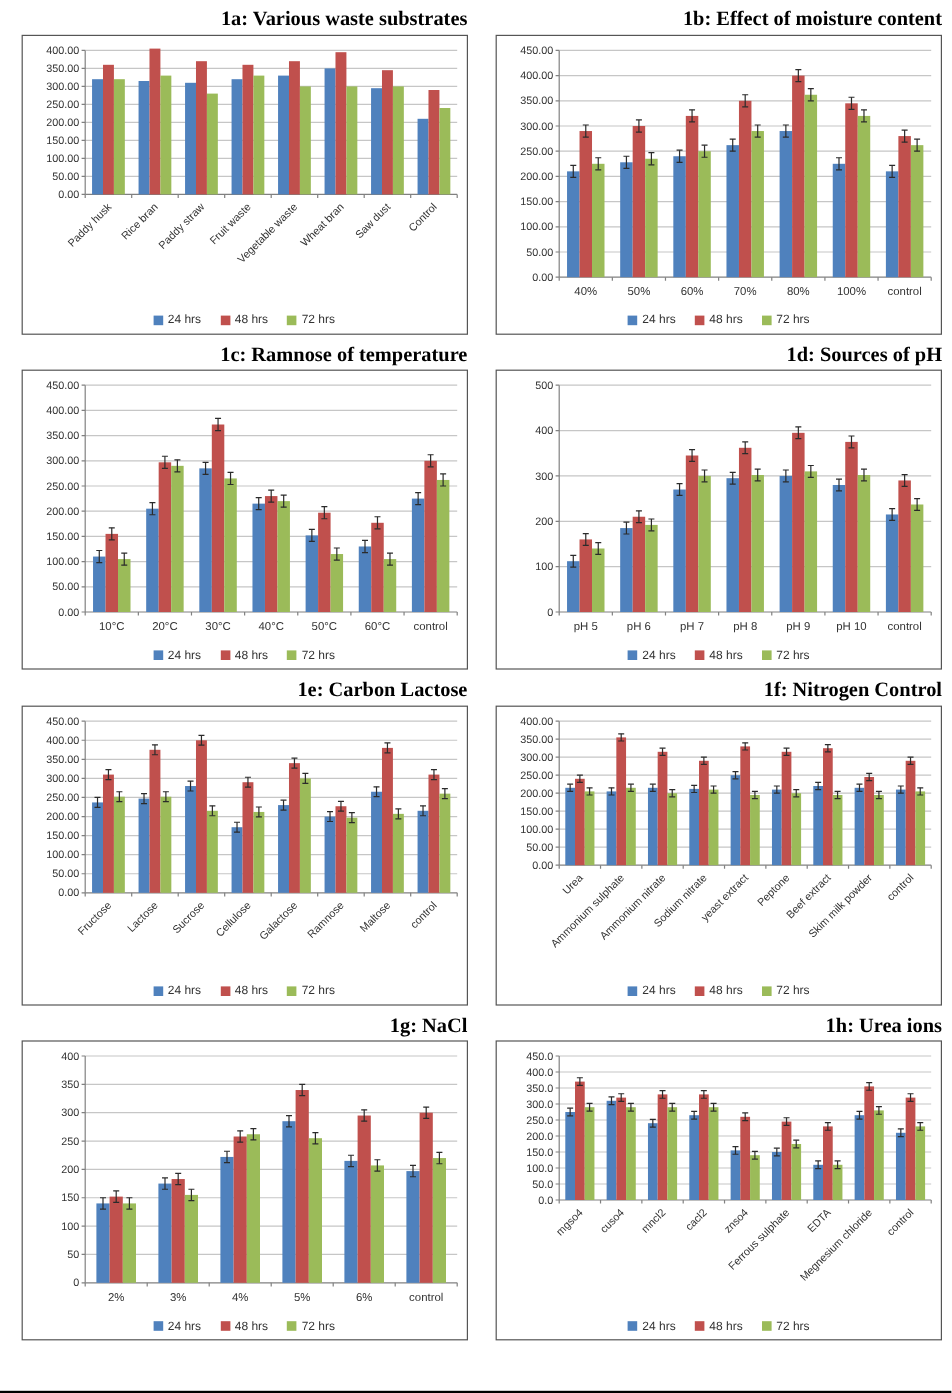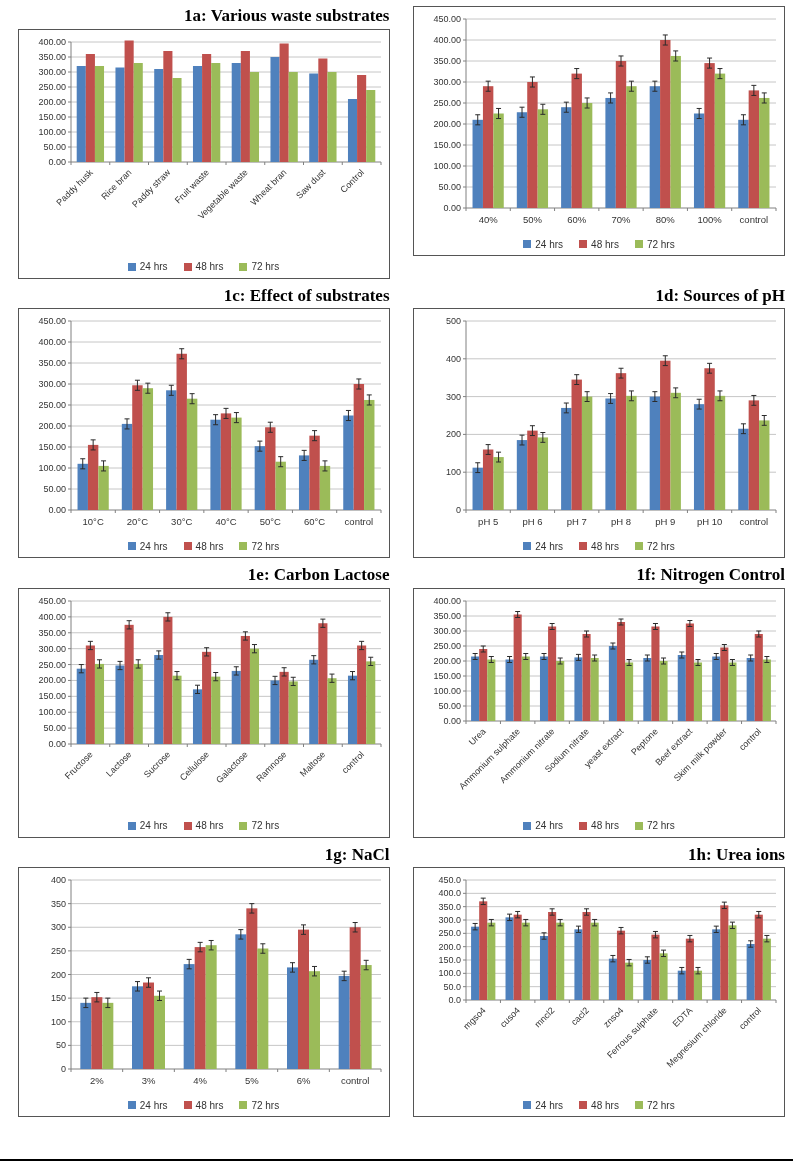--- a/index.html
+++ b/index.html
@@ -145,20 +145,21 @@
             </span>
             <span class="legend-item">
               <span class="swatch" style="background: rgb(155, 187, 89);"></span>
               <span>72 hrs</span>
             </span>
           </div>
       </div>
     </section>
 
     <section class="panel">
+      <h2 class="chart-title">1b: Effect of moisture content</h2>
       <div class="chart-box">
         <div class="chart-mount"><svg width="368" height="225" viewBox="0 0 368 225">
               <line x1="50" x2="360" y1="199" y2="199" stroke="#808080" stroke-width="1"></line>
               <line x1="47" x2="50" y1="199" y2="199" stroke="#808080"></line>
               <text x="45" y="202" text-anchor="end" font-size="9" fill="#333333">0.00</text>
               <line x1="50" x2="360" y1="178" y2="178" stroke="#c6c6c6" stroke-width="1"></line>
               <line x1="47" x2="50" y1="178" y2="178" stroke="#808080"></line>
               <text x="45" y="181" text-anchor="end" font-size="9" fill="#333333">50.00</text>
               <line x1="50" x2="360" y1="157" y2="157" stroke="#c6c6c6" stroke-width="1"></line>
               <line x1="47" x2="50" y1="157" y2="157" stroke="#808080"></line>
@@ -296,21 +297,21 @@
             </span>
             <span class="legend-item">
               <span class="swatch" style="background: rgb(155, 187, 89);"></span>
               <span>72 hrs</span>
             </span>
           </div>
       </div>
     </section>
 
     <section class="panel">
-      <h2 class="chart-title">1c: Effect of substrates</h2>
+      <h2 class="chart-title">1c: Ramnose of temperature</h2>
       <div class="chart-box">
         <div class="chart-mount"><svg width="368" height="225" viewBox="0 0 368 225">
               <line x1="50" x2="360" y1="199" y2="199" stroke="#808080" stroke-width="1"></line>
               <line x1="47" x2="50" y1="199" y2="199" stroke="#808080"></line>
               <text x="45" y="202" text-anchor="end" font-size="9" fill="#333333">0.00</text>
               <line x1="50" x2="360" y1="178" y2="178" stroke="#c6c6c6" stroke-width="1"></line>
               <line x1="47" x2="50" y1="178" y2="178" stroke="#808080"></line>
               <text x="45" y="181" text-anchor="end" font-size="9" fill="#333333">50.00</text>
               <line x1="50" x2="360" y1="157" y2="157" stroke="#c6c6c6" stroke-width="1"></line>
               <line x1="47" x2="50" y1="157" y2="157" stroke="#808080"></line>

